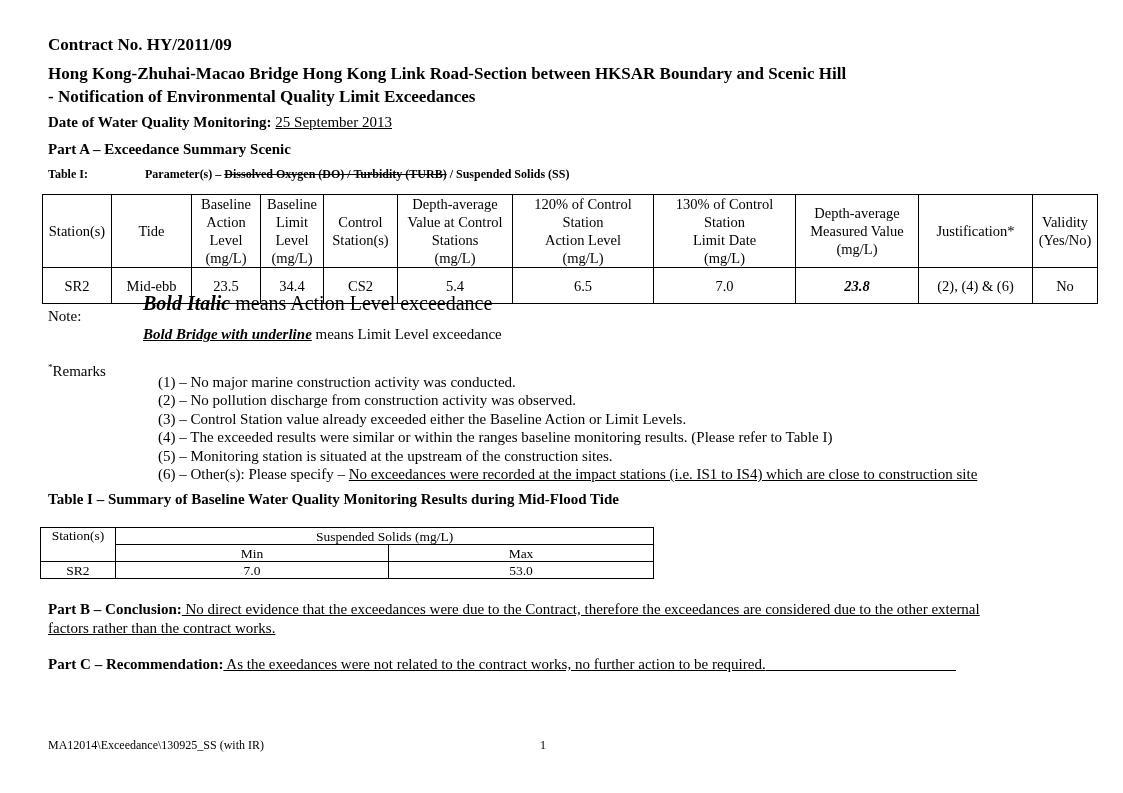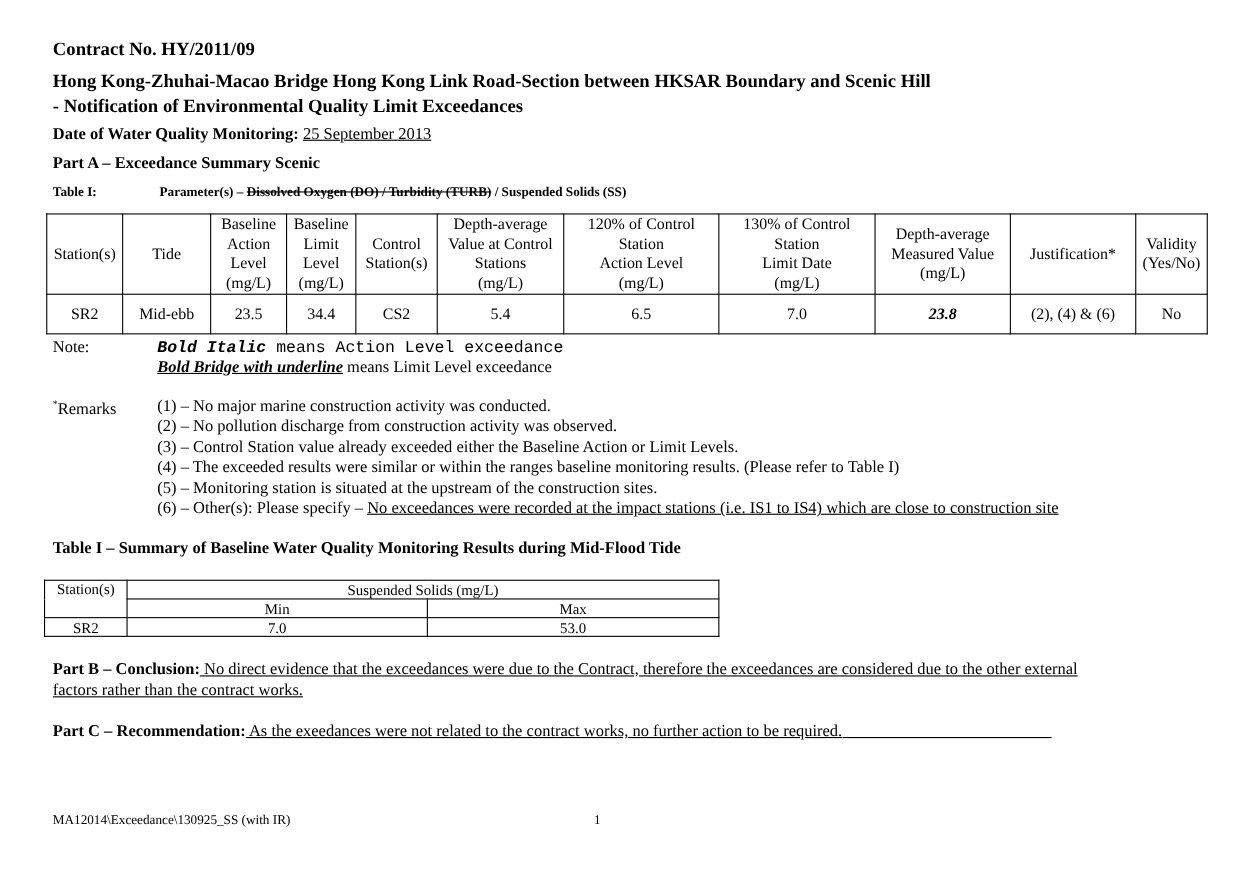--- a/index.html
+++ b/index.html
@@ -21,26 +21,26 @@
     #table1-caption { left: 48px; top: 167px; font-size: 12px; }
     #table1-caption .param { position: absolute; left: 97px; top: 0; }
 
     table { border-collapse: collapse; position: absolute; }
     #table1 { left: 42px; top: 194px; font-size: 14.5px; }
     #table1 td { border: 1.5px solid #000; text-align: center; vertical-align: middle; padding: 0; line-height: 18px; }
     #table1 tr.hdr td { height: 72px; }
     #table1 tr.row td { height: 35px; }
 
     #note-label { left: 48px; top: 308px; font-size: 15px; }
-    #note1 { left: 143px; top: 308px; font-size: 15px; font-family: Liberation Mono, monospace; }
+    #note1 { left: 143px; top: 292px; font-size: 20px; }
     #note2 { left: 143px; top: 326px; font-size: 15px; }
 
     #remarks-label { left: 48px; top: 362px; font-size: 15px; }
     #remarks-label sup { font-size: 9px; vertical-align: 6px; }
-    .remark { left: 143px; font-size: 15px; }
+    .remark { left: 158px; font-size: 15px; margin-top: 12px; }
 
     #table2-title { left: 48px; top: 491px; font-size: 15px; }
     #table2 { left: 40px; top: 527px; font-size: 13.5px; }
     #table2 td { border: 1.3px solid #000; text-align: center; padding: 0; line-height: 15px; height: 16px; }
 
     #partb1 { left: 48px; top: 601px; font-size: 15px; }
     #partb2 { left: 48px; top: 620px; font-size: 15px; }
     #partc { left: 48px; top: 656px; font-size: 15px; }
     #partc .fill { display: inline-block; width: 190px; border-bottom: 1px solid #000; height: 14px; vertical-align: -2px; }
 

